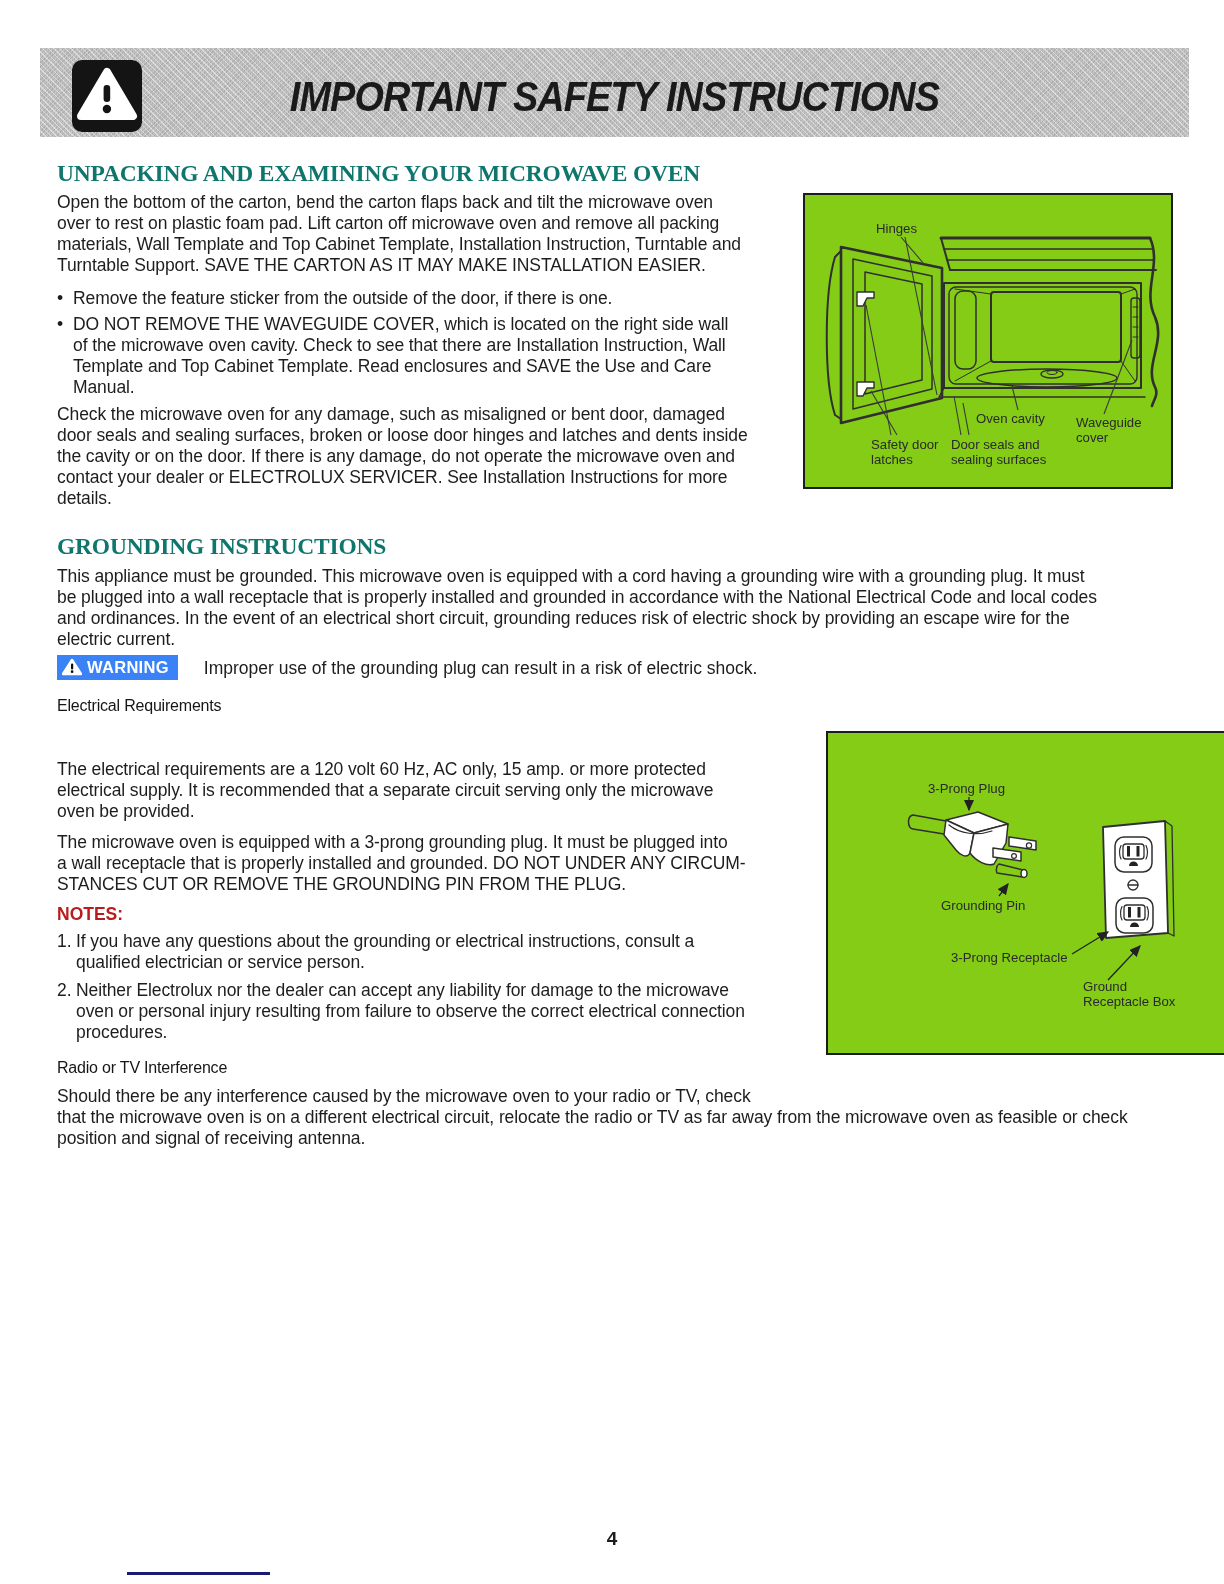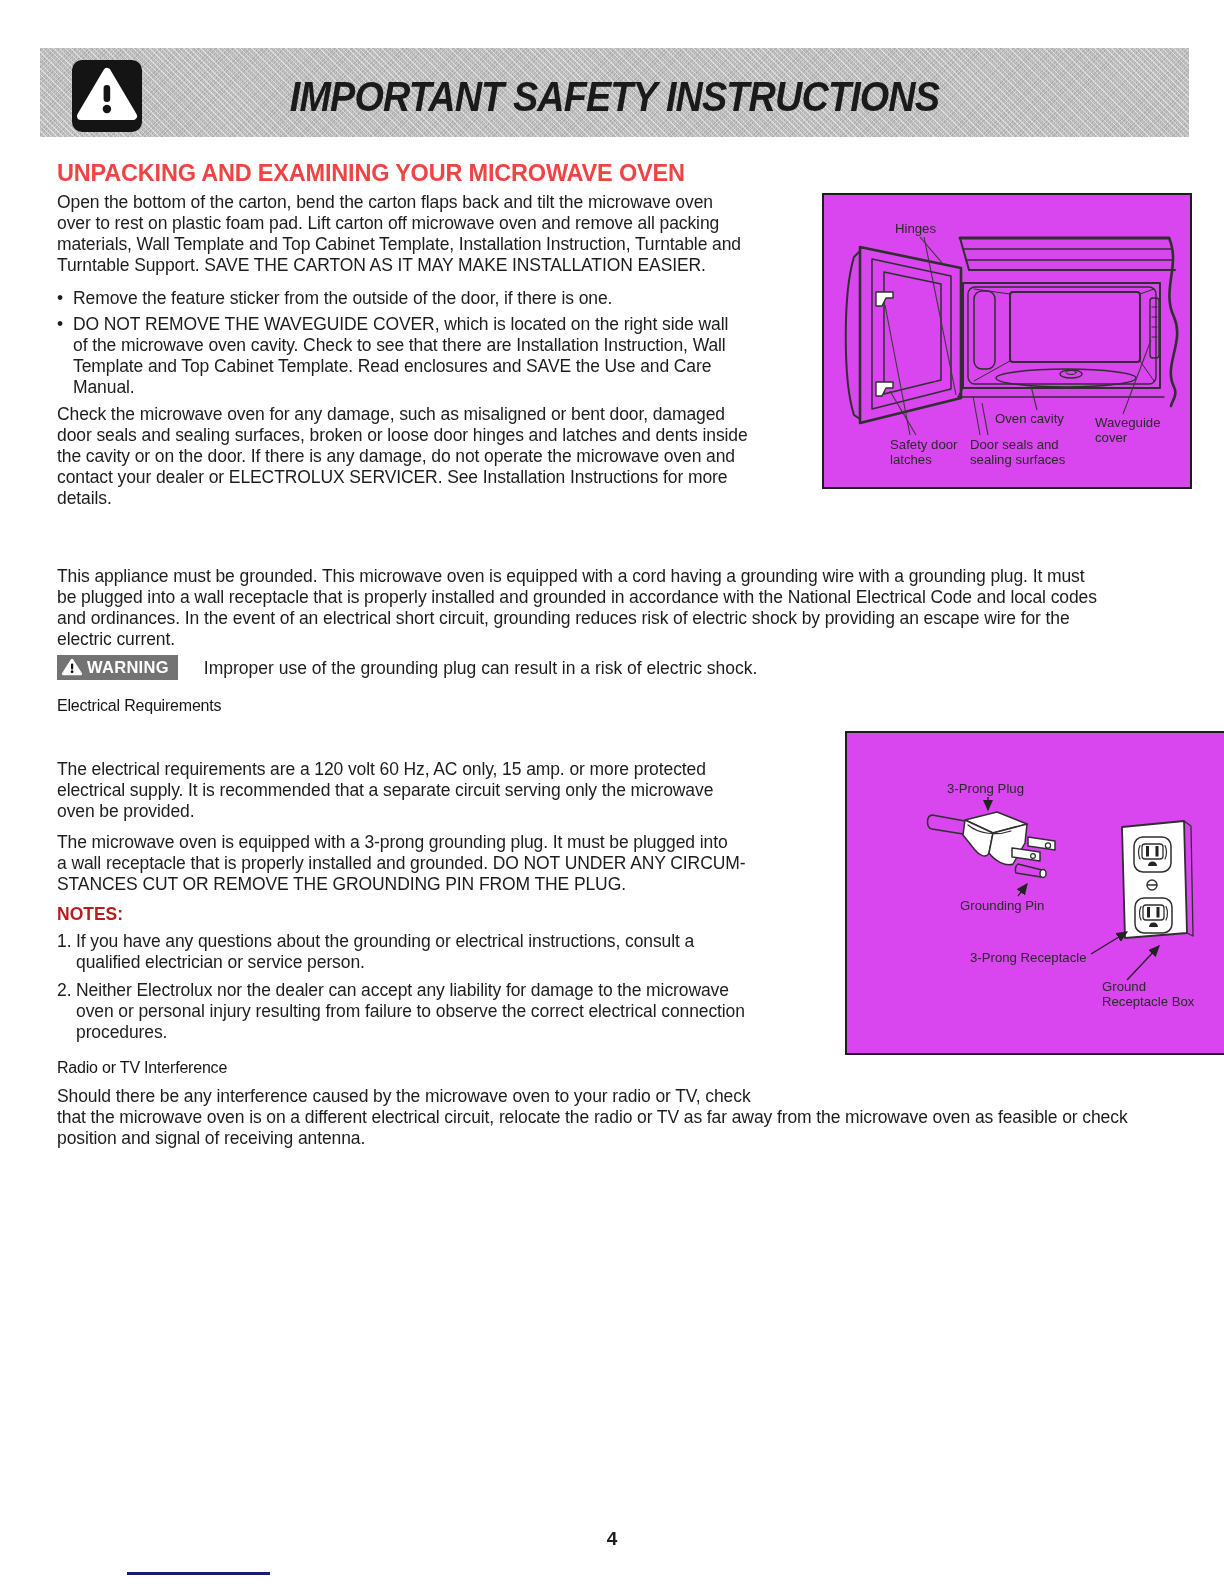--- a/index.html
+++ b/index.html
@@ -1,38 +1,38 @@
 <!DOCTYPE html>
 <html><head>
 <meta charset="utf-8">
 <style>
   html,body{margin:0;padding:0;background:#ffffff;}
   .page{position:relative;width:1224px;height:1584px;background:#ffffff;overflow:hidden;
         font-family:"Liberation Sans","DejaVu Sans",sans-serif;color:#1d1d1d;}
   .abs{position:absolute;}
   .lines{white-space:pre-line;}
   .p{font-size:17.5px;line-height:21px;letter-spacing:-0.1px;}
-  .h1{font-size:23.5px;font-weight:bold;letter-spacing:-0.2px;color:#ef4444;}
+  .h1{font-size:23.5px;font-weight:bold;letter-spacing:-0.2px;color:#0f766e;font-family:Liberation Serif, serif;}
   .h2{font-size:16px;font-weight:normal;letter-spacing:-0.2px;color:#161616;}
   .h3{font-size:17.5px;font-weight:bold;color:#b91c1c;}
   .banner{background-color:#c6c6c6;
      background-image:
        repeating-linear-gradient(45deg, rgba(255,255,255,.45) 0 1px, transparent 1px 4px),
        repeating-linear-gradient(-45deg, rgba(110,110,110,.22) 0 1px, transparent 1px 3px),
        repeating-linear-gradient(90deg, rgba(0,0,0,.05) 0 1px, transparent 1px 2px);}
   .banner-title{position:absolute;left:0;right:0;top:24px;text-align:center;
      font-size:43px;font-weight:bold;font-style:italic;color:#1a1a1a;letter-spacing:-1px;
      transform:scaleX(.88);}
-  .figure-box{border:2.5px solid #1c1c1c;background:#d946ef;margin-left:19px;}
+  .figure-box{border:2.5px solid #1c1c1c;background:#84cc16;}
   .bullet-row{display:flex;}
   .bullet-row .marker{width:16px;flex:0 0 16px;}
   .note-row{display:flex;}
   .note-row .marker{width:19px;flex:0 0 19px;}
   .warn-row{display:flex;align-items:flex-start;}
-  .warn-badge{display:inline-flex;align-items:center;gap:5px;background:#737373;color:#ffffff;
+  .warn-badge{display:inline-flex;align-items:center;gap:5px;background:#3b82f6;color:#ffffff;
      font-weight:bold;font-size:16.5px;letter-spacing:.3px;padding:2px 9px 3px 5px;line-height:20px;}
   .warn-text{margin-left:26px;font-size:17.5px;line-height:26px;}
   .pagenum{left:0;right:0;text-align:center;font-size:19px;font-weight:bold;}
   .blue-rule{background:#1a1a72;height:3px;}
   svg text{font-family:"Liberation Sans","DejaVu Sans",sans-serif;font-size:13.2px;fill:#2a2a2a;}
 </style>
 </head>
 <body>
 
 <div class="page">
@@ -119,20 +119,21 @@
       <text x="171" y="228">Oven cavity</text>
       <text x="271" y="232">Waveguide</text>
       <text x="271" y="247">cover</text>
       <text x="66" y="254">Safety door</text>
       <text x="66" y="269">latches</text>
       <text x="146" y="254">Door seals and</text>
       <text x="146" y="269">sealing surfaces</text>
     </svg>
   </div>
 
+  <div class="abs h1" style="left:57px;top:533px;">GROUNDING INSTRUCTIONS</div>
   <div class="abs p lines" style="left:57px;top:566px;width:1115px;">This appliance must be grounded. This microwave oven is equipped with a cord having a grounding wire with a grounding plug. It must
 be plugged into a wall receptacle that is properly installed and grounded in accordance with the National Electrical Code and local codes
 and ordinances. In the event of an electrical short circuit, grounding reduces risk of electric shock by providing an escape wire for the
 electric current.</div>
 
   <div class="abs warn-row" style="left:57px;top:655px;width:1115px;">
     <span class="warn-badge">
       <svg width="20" height="18" viewBox="0 0 20 18">
         <path d="M10,2 L19,16 L1,16 Z" fill="#ffffff" stroke="#ffffff" stroke-width="2.5" stroke-linejoin="round"></path>
         <rect x="9" y="5.6" width="2.2" height="6" rx="1" fill="#0d0d0d"></rect>

